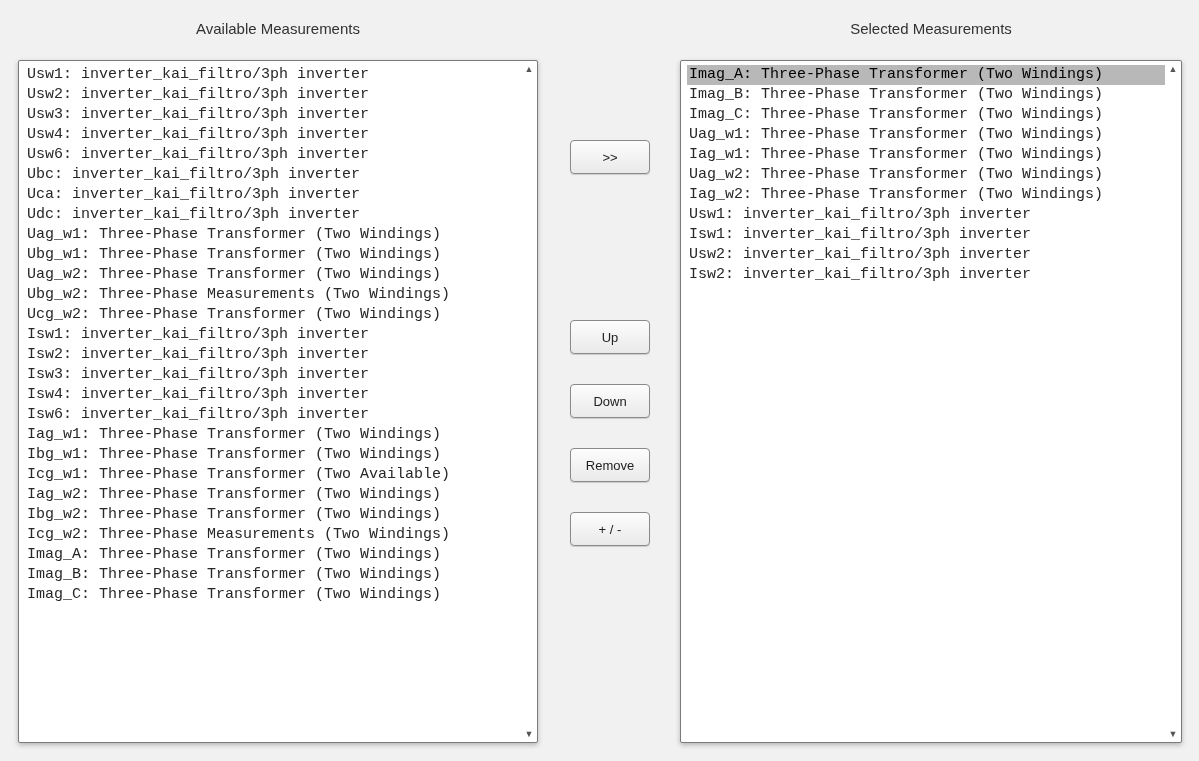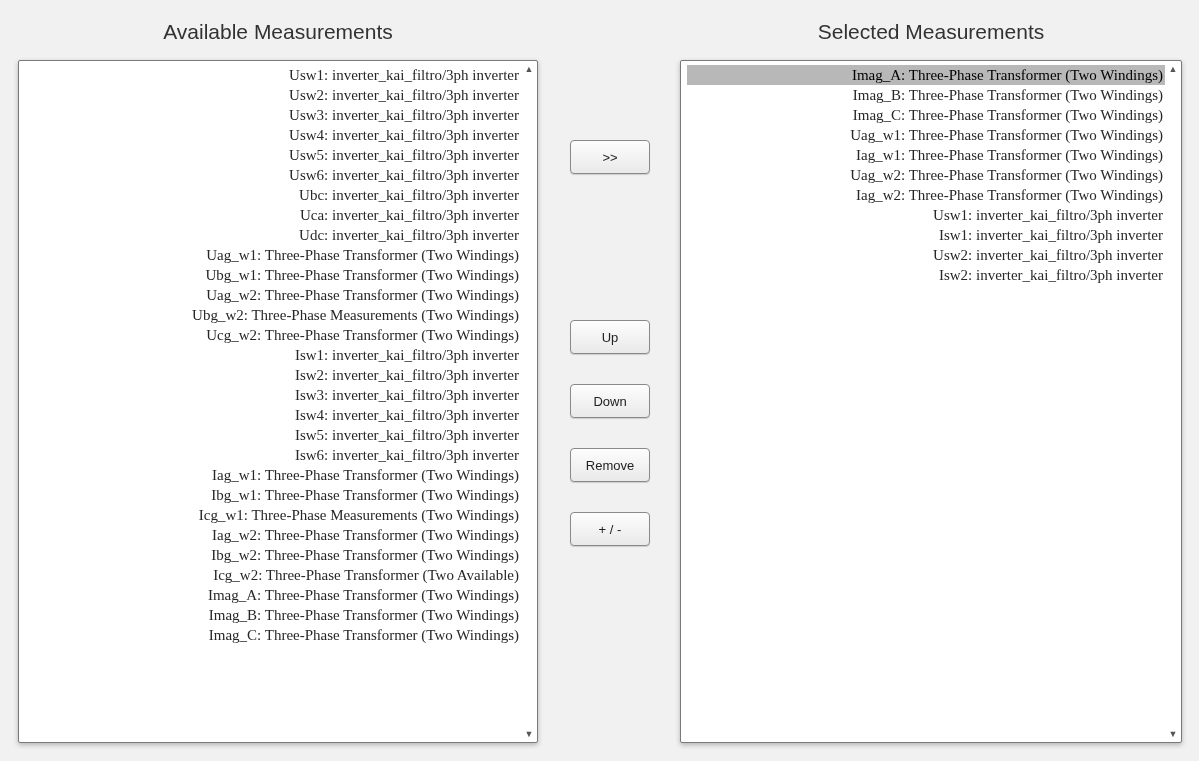--- a/index.html
+++ b/index.html
@@ -17,21 +17,21 @@
     position: absolute;
     top: 0;
     bottom: 0;
   }
   .panel-left  { left: 18px;  width: 520px; }
   .panel-mid   { left: 560px; width: 100px; }
   .panel-right { left: 680px; width: 502px; }
 
   .col-title {
     text-align: center;
-    font-size: 21px;
+    font-size: 15px;
     color: #323232;
     margin-top: 20px;
     margin-bottom: 18px;
   }
 
   .listbox {
     position: absolute;
     left: 0;
     right: 0;
     top: 60px;
@@ -42,26 +42,25 @@
     box-shadow: 0 2px 5px rgba(0,0,0,0.25);
     overflow: hidden;
   }
   .list-content {
     position: absolute;
     left: 6px;
     right: 16px;
     top: 4px;
     bottom: 4px;
     overflow: hidden;
-    font-family: Liberation Serif, serif;
+    font-family: Liberation Mono, monospace;
     font-size: 15px;
     line-height: 20px;
     color: #272727;
     white-space: nowrap;
-    text-align: right;
   }
   .list-item {
     padding: 0 2px;
     height: 20px;
   }
   .list-item.selected {
     background: #b8b8b8;
     color: #000;
   }
 
@@ -113,42 +112,40 @@
 <body>
 
 <div class="panel panel-left">
   <div class="col-title">Available Measurements</div>
   <div class="listbox">
     <div class="list-content" id="available-list">
         <div class="list-item">Usw1: inverter_kai_filtro/3ph inverter</div>
         <div class="list-item">Usw2: inverter_kai_filtro/3ph inverter</div>
         <div class="list-item">Usw3: inverter_kai_filtro/3ph inverter</div>
         <div class="list-item">Usw4: inverter_kai_filtro/3ph inverter</div>
-        <div class="list-item">Usw5: inverter_kai_filtro/3ph inverter</div>
         <div class="list-item">Usw6: inverter_kai_filtro/3ph inverter</div>
         <div class="list-item">Ubc: inverter_kai_filtro/3ph inverter</div>
         <div class="list-item">Uca: inverter_kai_filtro/3ph inverter</div>
         <div class="list-item">Udc: inverter_kai_filtro/3ph inverter</div>
         <div class="list-item">Uag_w1: Three-Phase Transformer (Two Windings)</div>
         <div class="list-item">Ubg_w1: Three-Phase Transformer (Two Windings)</div>
         <div class="list-item">Uag_w2: Three-Phase Transformer (Two Windings)</div>
         <div class="list-item">Ubg_w2: Three-Phase Measurements (Two Windings)</div>
         <div class="list-item">Ucg_w2: Three-Phase Transformer (Two Windings)</div>
         <div class="list-item">Isw1: inverter_kai_filtro/3ph inverter</div>
         <div class="list-item">Isw2: inverter_kai_filtro/3ph inverter</div>
         <div class="list-item">Isw3: inverter_kai_filtro/3ph inverter</div>
         <div class="list-item">Isw4: inverter_kai_filtro/3ph inverter</div>
-        <div class="list-item">Isw5: inverter_kai_filtro/3ph inverter</div>
         <div class="list-item">Isw6: inverter_kai_filtro/3ph inverter</div>
         <div class="list-item">Iag_w1: Three-Phase Transformer (Two Windings)</div>
         <div class="list-item">Ibg_w1: Three-Phase Transformer (Two Windings)</div>
-        <div class="list-item">Icg_w1: Three-Phase Measurements (Two Windings)</div>
+        <div class="list-item">Icg_w1: Three-Phase Transformer (Two Available)</div>
         <div class="list-item">Iag_w2: Three-Phase Transformer (Two Windings)</div>
         <div class="list-item">Ibg_w2: Three-Phase Transformer (Two Windings)</div>
-        <div class="list-item">Icg_w2: Three-Phase Transformer (Two Available)</div>
+        <div class="list-item">Icg_w2: Three-Phase Measurements (Two Windings)</div>
         <div class="list-item">Imag_A: Three-Phase Transformer (Two Windings)</div>
         <div class="list-item">Imag_B: Three-Phase Transformer (Two Windings)</div>
         <div class="list-item">Imag_C: Three-Phase Transformer (Two Windings)</div>
       </div>
     <div class="sb-track">
       <div class="sb-arrow up">▲</div>
       <div class="sb-arrow dn">▼</div>
     </div>
   </div>
 </div>

